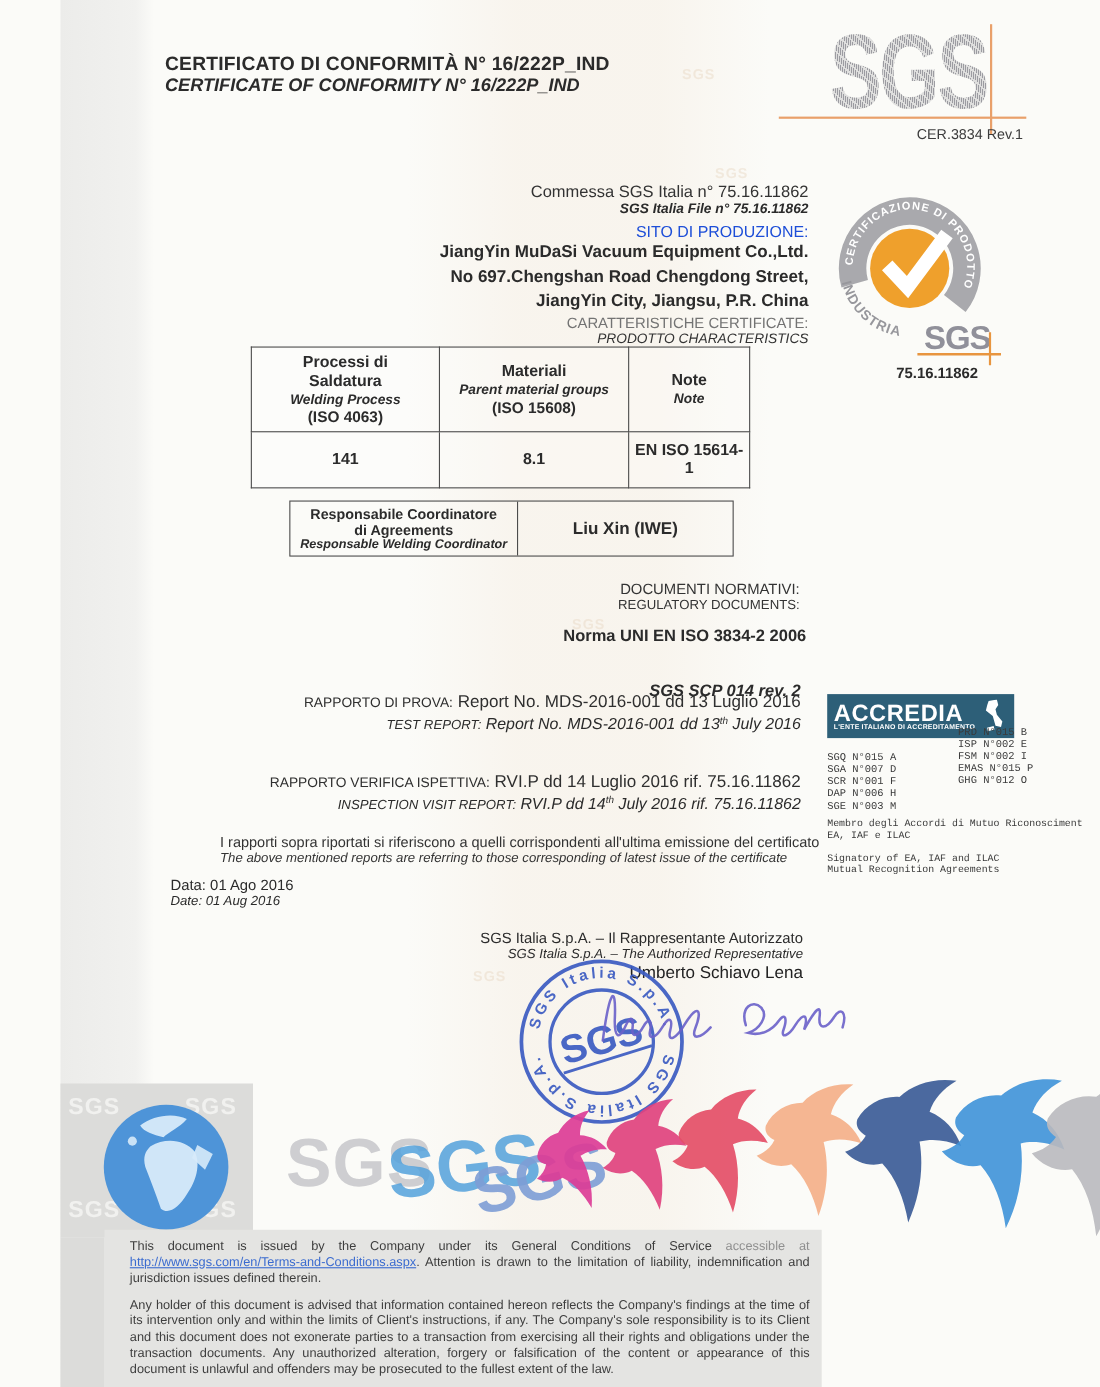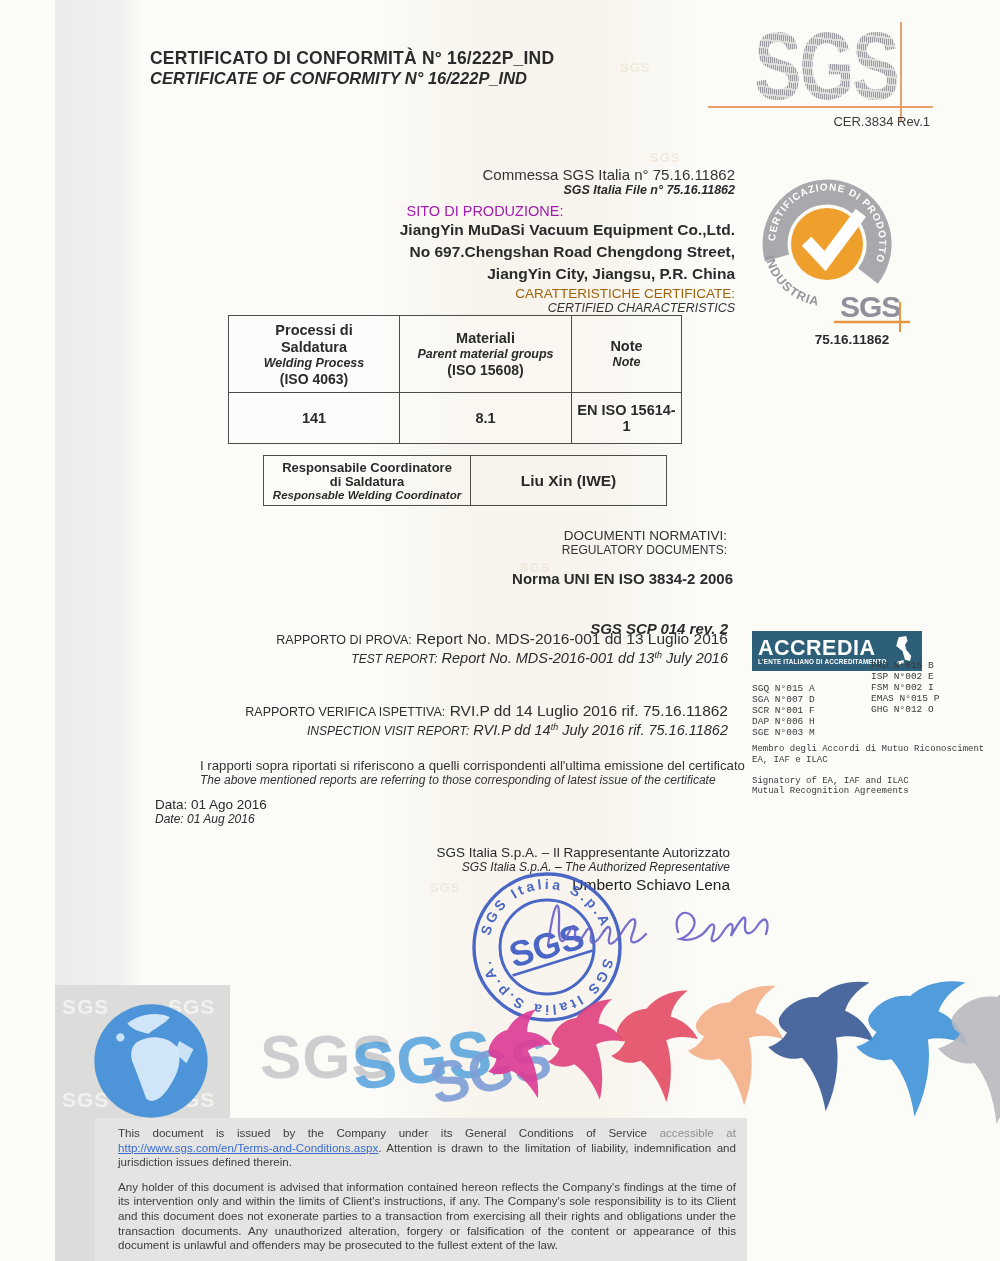--- a/index.html
+++ b/index.html
@@ -19,23 +19,23 @@
   
   .sgs-logo{font-size:96px;font-weight:bold;line-height:.8;letter-spacing:-3px;display:inline-block;transform:scaleX(.74);transform-origin:left top;
     color:rgba(154,154,160,.30);
     background:repeating-linear-gradient(100deg,rgba(138,138,146,.85) 0 1px,rgba(255,255,255,0) 1px 2.7px);
     -webkit-background-clip:text;background-clip:text;}
   .orange-line{background:#e9a06a;}
   .cer{font-size:13px;color:#3c3c3c;}
   
   .commessa1{font-size:15px;color:#333;}
   .commessa2{font-size:12.5px;font-weight:bold;font-style:italic;}
-  .sito-label{font-size:14.5px;color:#a21caf;text-align:center;}
+  .sito-label{font-size:14.5px;color:#1d4ed8;}
   .sito-line{font-size:15.5px;font-weight:bold;line-height:22px;}
-  .car1{font-size:13.5px;color:#a16207;}
+  .car1{font-size:13.5px;color:#737373;}
   .car2{font-size:12.5px;font-style:italic;color:#333;}
   
   table.cert{border-collapse:collapse;width:454px;}
   table.cert td{border:1.6px solid #4c4c4c;vertical-align:middle;text-align:center;padding:4px 2px;background:rgba(255,255,255,.25);}
   .th-it{font-size:14.5px;font-weight:bold;line-height:17px;}
   .th-en{font-size:12.5px;font-weight:bold;font-style:italic;line-height:15px;}
   .th-std{font-size:14px;font-weight:bold;}
   .td-val{font-size:14.5px;font-weight:bold;}
   
   .coord{display:flex;border:1.6px solid #4c4c4c;width:402px;height:49px;}
@@ -127,21 +127,21 @@
       <textPath href="#indArc" startOffset="2%">INDUSTRIAL</textPath>
     </text>
     <text x="88" y="155" font-size="30" font-weight="bold" fill="#90909a" letter-spacing="-1">SGS</text>
     <line x1="82" y1="160" x2="158" y2="160" stroke="#e8953f" stroke-width="2.4"></line>
     <line x1="148" y1="140" x2="148" y2="170" stroke="#e8953f" stroke-width="2"></line>
     <text x="100" y="182" font-size="13.5" font-weight="bold" fill="#2b2b2b" text-anchor="middle">75.16.11862</text>
   </svg>
 
   <div class="abs r" style="left:335px;top:286px;width:400px;">
     <div class="car1">CARATTERISTICHE CERTIFICATE:</div>
-    <div class="car2">CERTIFIED CHARACTERISTICS</div>
+    <div class="car2">PRODOTTO CHARACTERISTICS</div>
   </div>
 
   <table class="cert abs" style="left:228px;top:315px;">
     <tbody>
         <tr>
       <td style="width:166px;height:68px;">
         <div class="th-it"><span>Processi di</span><br>
         <span>Saldatura</span></div>
         <div class="th-en">Welding Process</div>
         <div class="th-std">(ISO 4063)</div>
@@ -160,21 +160,21 @@
       <td style="height:42px;" class="td-val">141</td>
       <td class="td-val">8.1</td>
       <td class="td-val">EN ISO 15614-1</td>
     </tr>
   </tbody>
     </table>
 
   <div class="coord abs" style="left:263px;top:455px;">
     <div class="l">
       <div class="coord-l1">Responsabile Coordinatore</div>
-      <div class="coord-l1">di Saldatura</div>
+      <div class="coord-l1">di Agreements</div>
       <div class="coord-en">Responsable Welding Coordinator</div>
     </div>
     <div class="v">Liu Xin (IWE)</div>
   </div>
 
   <div class="abs r" style="left:335px;top:528px;width:392px;">
     <div class="doc1">DOCUMENTI NORMATIVI:</div>
     <div class="doc2">REGULATORY DOCUMENTS:</div>
   </div>
   <div class="abs r norma" style="left:335px;top:570px;width:398px;">Norma UNI EN ISO 3834-2 2006</div>

